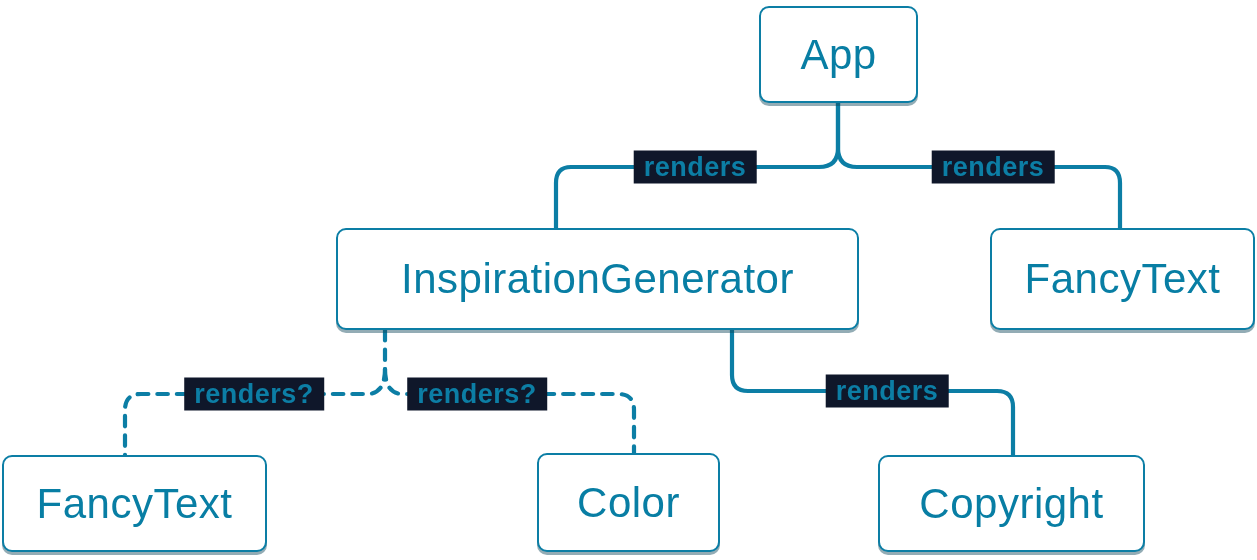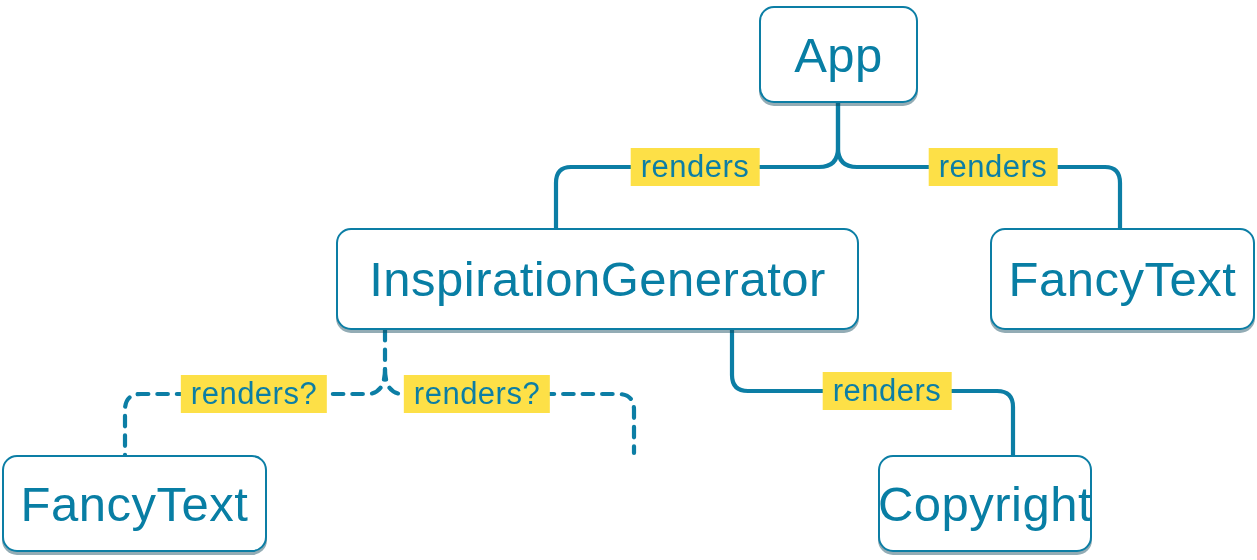--- a/index.html
+++ b/index.html
@@ -29,44 +29,44 @@
     stroke-linecap: round;
   }
   .edge.dashed {
     stroke-dasharray: 10.5 9;
   }
   .node {
     position: absolute;
     box-sizing: border-box;
     background: #ffffff;
     border: 2.5px solid #0c7ea5;
-    border-radius: 15px;
+    border-radius: 10px;
     box-shadow: 0 3px 0 rgba(16, 70, 92, 0.45);
     display: flex;
     align-items: center;
     justify-content: center;
     color: #087ea4;
-    font-size: 49px;
+    font-size: 42px;
     letter-spacing: 0.5px;
     white-space: nowrap;
   }
   .node-app        { left: 759px; top: 6px;   width: 159px; height: 97px;  }
   .node-ig         { left: 336px; top: 228px; width: 523px; height: 102px; }
   .node-ft-top     { left: 990px; top: 228px; width: 265px; height: 102px; }
   .node-ft-bottom  { left: 2px;   top: 455px; width: 265px; height: 97px;  }
   .node-color      { left: 537px; top: 453px; width: 183px; height: 99px;  }
-  .node-copyright  { left: 878px; top: 455px; width: 214px; height: 97px;  }
+  .node-copyright  { left: 878px; top: 455px; width: 267px; height: 97px;  }
 
   .edge-label {
     position: absolute;
     transform: translate(-50%, -50%);
-    background: #fde047;
+    background: #0f172a;
     color: #0c7ea5;
-    font-size: 31px;
-    font-weight: normal;
+    font-size: 27px;
+    font-weight: bold;
     letter-spacing: 0.5px;
     padding: 1px 10px;
     white-space: nowrap;
   }
   .lbl-app-ig        { left: 695px; top: 167px; }
   .lbl-app-ft        { left: 993px; top: 167px; }
   .lbl-ig-ft         { left: 254px; top: 394px; }
   .lbl-ig-color      { left: 477px; top: 394px; }
   .lbl-ig-copyright  { left: 887px; top: 391px; }
 </style>
@@ -99,20 +99,23 @@
   </div>
 
   <div class="node node-ft-top">
     <span>FancyText</span>
   </div>
 
   <div class="node node-ft-bottom">
     <span>FancyText</span>
   </div>
 
+  <div class="node node-color">
+    <span>Color</span>
+  </div>
 
   <div class="node node-copyright">
     <span>Copyright</span>
   </div>
 
   <span class="edge-label lbl-app-ig">renders</span>
 
   <span class="edge-label lbl-app-ft">renders</span>
 
   <span class="edge-label lbl-ig-ft">renders?</span>

